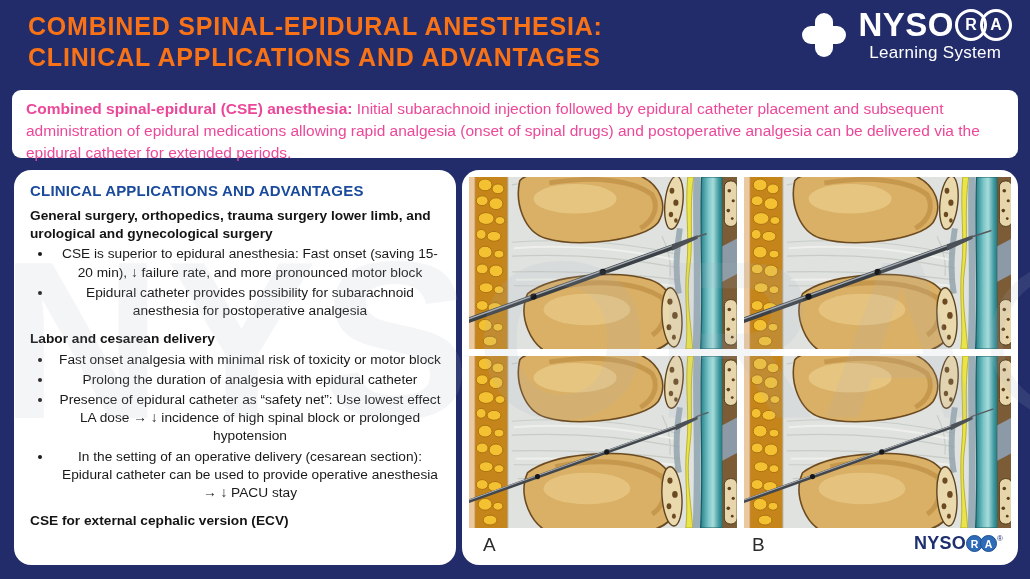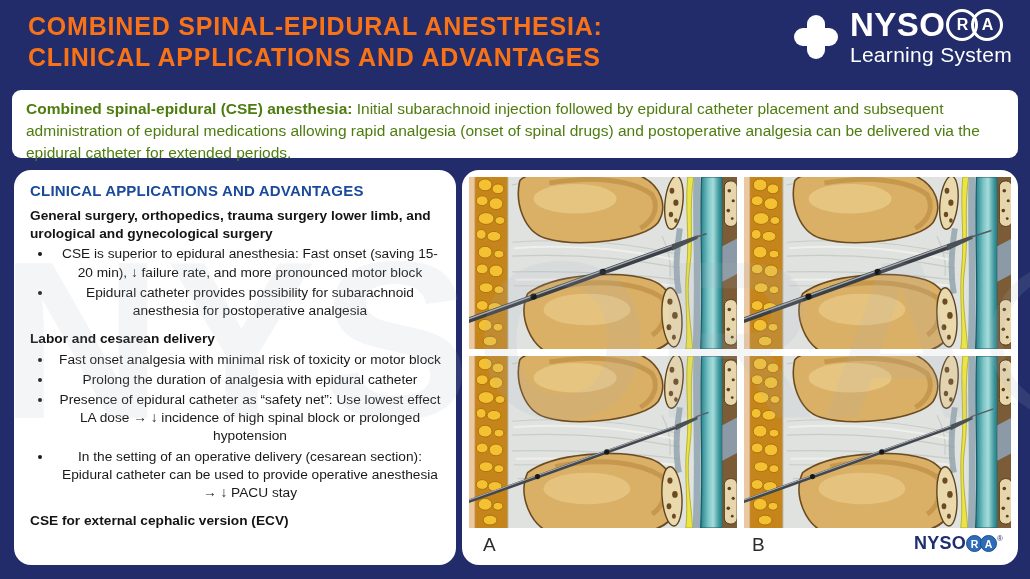--- a/index.html
+++ b/index.html
@@ -24,27 +24,27 @@
   .logo-cross svg{display:block;}
   .logo-text-block{display:flex;flex-direction:column;line-height:1;}
   .logo-row{display:flex;align-items:center;}
   .logo-name{font-size:33px;font-weight:bold;letter-spacing:0.5px;}
   .logo-badge{
     width:26px;height:26px;border:3px solid #fff;border-radius:50%;
     display:inline-flex;align-items:center;justify-content:center;
     font-size:16px;font-weight:bold;margin-left:1px;background:transparent;
   }
   .logo-badge.second{margin-left:-7px;}
-  .logo-sub{font-size:21px;font-weight:normal;margin-top:3px;letter-spacing:0.3px;}
+  .logo-sub{font-size:17px;font-weight:normal;margin-top:3px;letter-spacing:0.3px;text-align:center;}
 
   
   .def-box{
     position:absolute;left:12px;top:90px;width:1006px;height:68px;
     background:#ffffff;border-radius:9px;box-sizing:border-box;
-    padding:8px 14px;color:#4d7c0f;
+    padding:8px 14px;color:#ec4899;
     font-size:15.5px;line-height:1.42;
   }
   .def-lead{font-weight:bold;}
 
   
   .left-panel{
     position:absolute;left:14px;top:170px;width:442px;height:395px;
     background:#ffffff;border-radius:17px;box-sizing:border-box;
     padding:12px 13px 10px 16px;overflow:hidden;
   }

